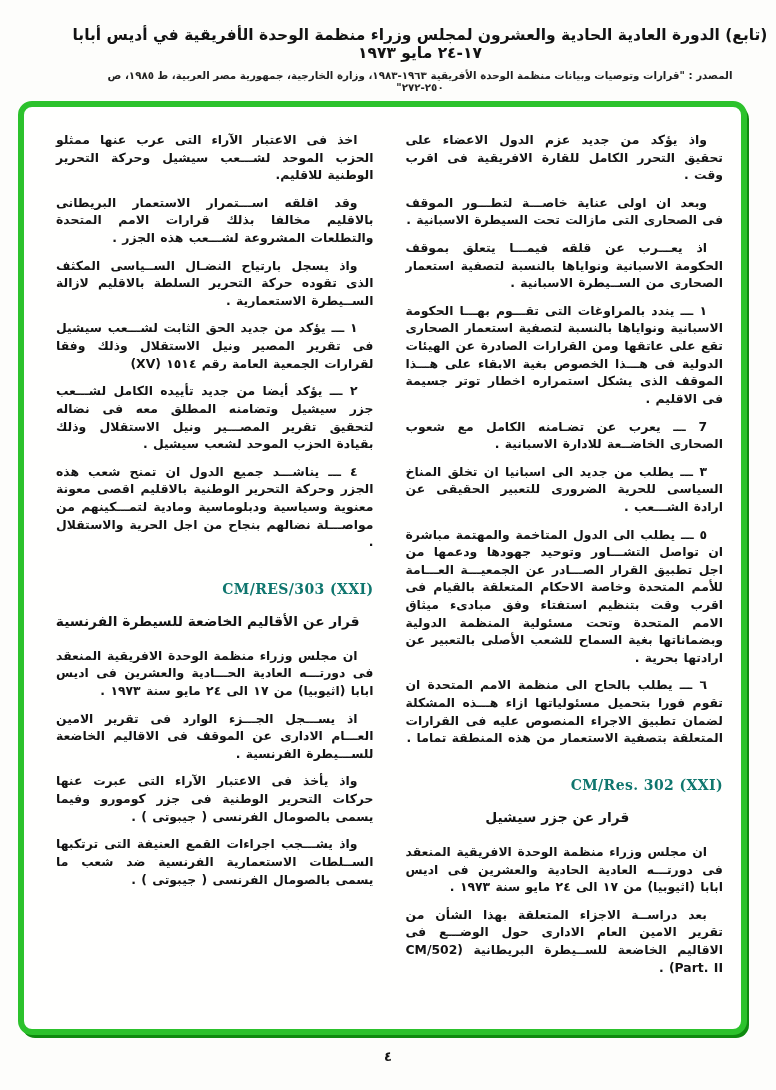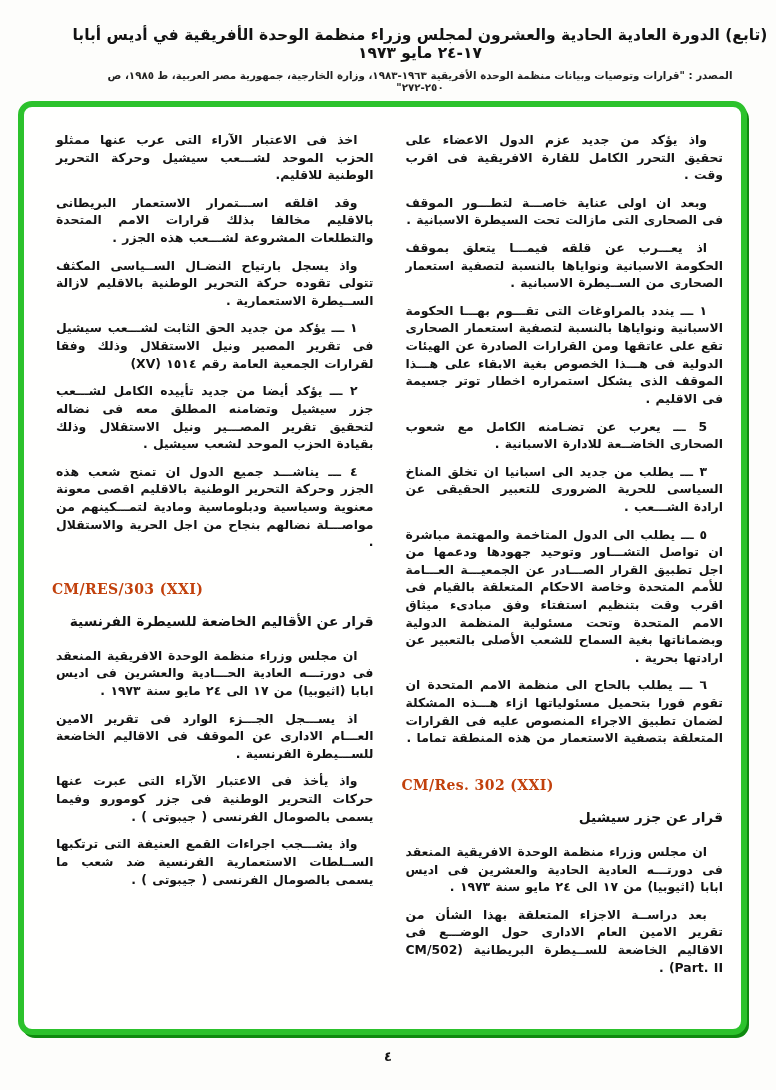--- a/index.html
+++ b/index.html
@@ -72,30 +72,31 @@
     font-size: 12.4px;
     font-weight: bold;
     line-height: 1.42;
     text-align: justify;
     text-indent: 16px;
     margin: 0 0 10px 14px;
     word-spacing: 1px;
   }
   .block.code {
     direction: ltr;
-    text-align: left;
+    text-align: right;
     font-family: "DejaVu Serif", serif;
     font-size: 14px;
     font-weight: 600;
     letter-spacing: 0.4px;
     margin: 30px 0 8px 0;
     padding-left: 10px;
-    color: #c2410c;
+    color: #0f766e;
   }
   .block.heading {
+    text-align: center;
     font-size: 13.8px;
     font-weight: bold;
     margin: 16px 0 18px 0;
     text-indent: 0;
   }
   
   .footer {
     position: absolute;
     bottom: 26px;
     left: 0;
@@ -116,33 +117,33 @@
     <div class="source">المصدر : "قرارات وتوصيات وبيانات منظمة الوحدة الأفريقية ١٩٦٣-١٩٨٣، وزارة الخارجية، جمهورية مصر العربية، ط ١٩٨٥، ص ٢٥٠-٢٧٢"</div>
   </div>
 
   <div class="frame">
     <div class="columns">
       <div class="column">
           <div class="block paragraph">واذ يؤكد من جديد عزم الدول الاعضاء على تحقيق التحرر الكامل للقارة الافريقية فى اقرب وقت .</div>
           <div class="block paragraph">وبعد ان اولى عناية خاصـــة لتطـــور الموقف فى الصحارى التى مازالت تحت السيطرة الاسبانية .</div>
           <div class="block paragraph">اذ يعـــرب عن قلقه فيمـــا يتعلق بموقف الحكومة الاسبانية ونواياها بالنسبة لتصفية استعمار الصحارى من الســيطرة الاسبانية .</div>
           <div class="block paragraph">١ ـــ يندد بالمراوغات التى تقـــوم بهـــا الحكومة الاسبانية ونواياها بالنسبة لتصفية استعمار الصحارى تقع على عاتقها ومن القرارات الصادرة عن الهيئات الدولية فى هـــذا الخصوص بغية الابقاء على هـــذا الموقف الذى يشكل استمراره اخطار توتر جسيمة فى الاقليم .</div>
-          <div class="block paragraph">5 ـــ يعرب عن تضـامنه الكامل مع شعوب الصحارى الخاضــعة للادارة الاسبانية .</div>
+          <div class="block paragraph">7 ـــ يعرب عن تضـامنه الكامل مع شعوب الصحارى الخاضــعة للادارة الاسبانية .</div>
           <div class="block paragraph">٣ ـــ يطلب من جديد الى اسبانيا ان تخلق المناخ السياسى للحرية الضرورى للتعبير الحقيقى عن ارادة الشـــعب .</div>
           <div class="block paragraph">٥ ـــ يطلب الى الدول المتاخمة والمهتمة مباشرة ان تواصل التشـــاور وتوحيد جهودها ودعمها من اجل تطبيق القرار الصـــادر عن الجمعيـــة العـــامة للأمم المتحدة وخاصة الاحكام المتعلقة بالقيام فى اقرب وقت بتنظيم استفتاء وفق مبادىء ميثاق الامم المتحدة وتحت مسئولية المنظمة الدولية وبضماناتها بغية السماح للشعب الأصلى بالتعبير عن ارادتها بحرية .</div>
           <div class="block paragraph">٦ ـــ يطلب بالحاح الى منظمة الامم المتحدة ان تقوم فورا بتحميل مسئولياتها ازاء هـــذه المشكلة لضمان تطبيق الاجراء المنصوص عليه فى القرارات المتعلقة بتصفية الاستعمار من هذه المنطقة تماما .</div>
           <div class="block code" dir="ltr">CM/Res. 302 (XXI)</div>
           <div class="block heading">قرار عن جزر سيشيل</div>
           <div class="block paragraph">ان مجلس وزراء منظمة الوحدة الافريقية المنعقد فى دورتـــه العادية الحادية والعشرين فى اديس ابابا (اثيوبيا) من ١٧ الى ٢٤ مايو سنة ١٩٧٣ .</div>
           <div class="block paragraph">بعد دراســة الاجزاء المتعلقة بهذا الشأن من تقرير الامين العام الادارى حول الوضـــع فى الاقاليم الخاضعة للســيطرة البريطانية (CM/502 Part. II) .</div>
         </div>
       <div class="column">
           <div class="block paragraph">اخذ فى الاعتبار الآراء التى عرب عنها ممثلو الحزب الموحد لشـــعب سيشيل وحركة التحرير الوطنية للاقليم.</div>
           <div class="block paragraph">وقد اقلقه اســـتمرار الاستعمار البريطانى بالاقليم مخالفا بذلك قرارات الامم المتحدة والتطلعات المشروعة لشـــعب هذه الجزر .</div>
-          <div class="block paragraph">واذ يسجل بارتياح النضـال الســياسى المكثف تتولى تقوده حركة التحرير الوطنية بالاقليم لازالة الســيطرة الاستعمارية .</div>
+          <div class="block paragraph">واذ يسجل بارتياح النضـال الســياسى المكثف الذى تقوده حركة التحرير السلطة بالاقليم لازالة الســيطرة الاستعمارية .</div>
           <div class="block paragraph">١ ـــ يؤكد من جديد الحق الثابت لشـــعب سيشيل فى تقرير المصير ونيل الاستقلال وذلك وفقا لقرارات الجمعية العامة رقم ١٥١٤ (XV)</div>
           <div class="block paragraph">٢ ـــ يؤكد أيضا من جديد تأييده الكامل لشـــعب جزر سيشيل وتضامنه المطلق معه فى نضاله لتحقيق تقرير المصـــير ونيل الاستقلال وذلك بقيادة الحزب الموحد لشعب سيشيل .</div>
           <div class="block paragraph">٤ ـــ يناشـــد جميع الدول ان تمنح شعب هذه الجزر وحركة التحرير الوطنية بالاقليم اقصى معونة معنوية وسياسية ودبلوماسية ومادية لتمـــكينهم من مواصـــلة نضالهم بنجاح من اجل الحرية والاستقلال .</div>
           <div class="block code" dir="ltr">CM/RES/303 (XXI)</div>
           <div class="block heading">قرار عن الأقاليم الخاضعة للسيطرة الفرنسية</div>
           <div class="block paragraph">ان مجلس وزراء منظمة الوحدة الافريقية المنعقد فى دورتـــه العادية الحـــادية والعشرين فى اديس ابابا (اثيوبيا) من ١٧ الى ٢٤ مايو سنة ١٩٧٣ .</div>
           <div class="block paragraph">اذ يســـجل الجـــزء الوارد فى تقرير الامين العـــام الادارى عن الموقف فى الاقاليم الخاضعة للســـيطرة الفرنسية .</div>
           <div class="block paragraph">واذ يأخذ فى الاعتبار الآراء التى عبرت عنها حركات التحرير الوطنية فى جزر كومورو وفيما يسمى بالصومال الفرنسى ( جيبوتى ) .</div>
           <div class="block paragraph">واذ يشـــجب اجراءات القمع العنيفة التى ترتكبها الســلطات الاستعمارية الفرنسية ضد شعب ما يسمى بالصومال الفرنسى ( جيبوتى ) .</div>
         </div>

